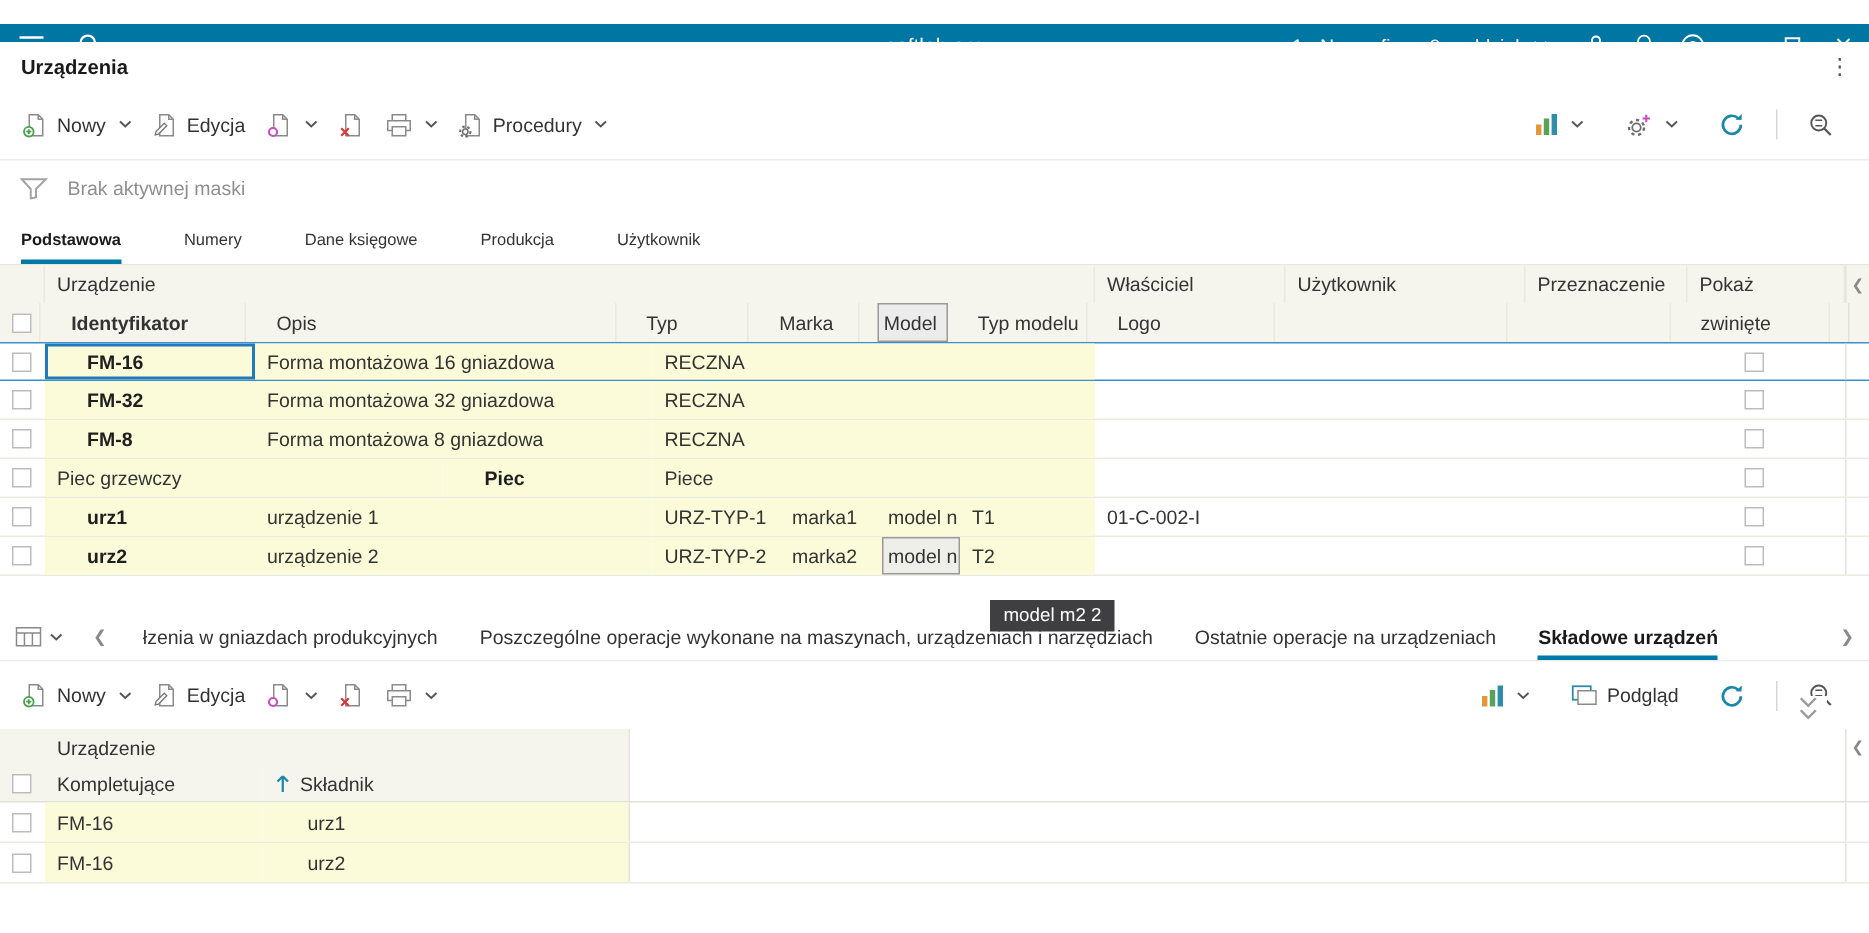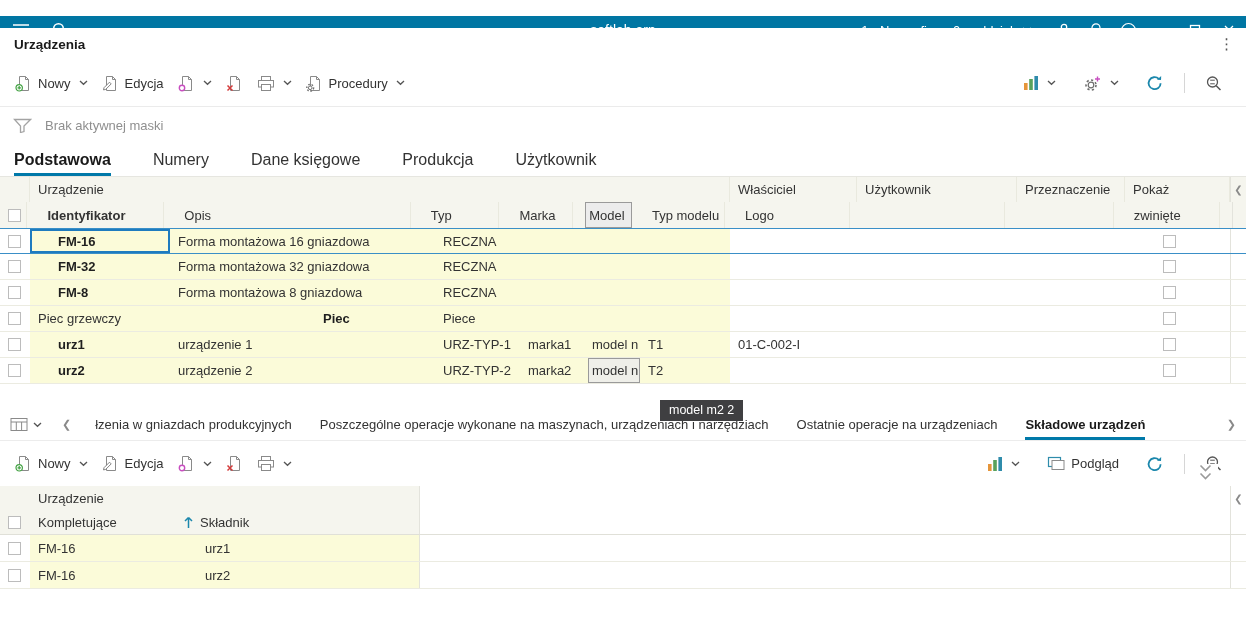--- a/index.html
+++ b/index.html
@@ -28,21 +28,21 @@
 .tchev{margin-left:2px;display:flex;}
 .tright{margin-left:auto;display:flex;align-items:center;gap:13px;padding-right:16px;}
 .vsep{width:1px;height:20px;background:#d6d6d6;}
 
 
 .filterbar{position:absolute;top:107px;left:0;width:100%;height:36px;display:flex;align-items:center;gap:13px;padding-left:13px;}
 .filter-text{color:#8f8f8f;font-size:13px;}
 
 
 .subtabs{position:absolute;top:143px;left:0;width:100%;height:34px;display:flex;align-items:stretch;padding-left:14px;border-bottom:1px solid #e6e6e0;}
-.subtab{margin-right:42px;font-size:16px;color:#333;cursor:pointer;display:flex;align-items:center;border-bottom:3px solid transparent;padding-top:3px;}
+.subtab{margin-right:42px;font-size:11px;color:#333;cursor:pointer;display:flex;align-items:center;border-bottom:3px solid transparent;padding-top:3px;}
 .subtab.active{font-weight:bold;color:#1a1a1a;border-bottom-color:#0079a9;}
 
 
 .mtable{position:absolute;top:177px;left:0;width:100%;}
 .mrow{display:flex;align-items:stretch;}
 .mcell{display:flex;align-items:center;padding:0 8px;overflow:hidden;white-space:nowrap;}
 .c0{width:30px;padding:0 0 0 8px;}
 .c1{width:140px;}
 .c2{width:265px;}
 .c3{width:85px;}

